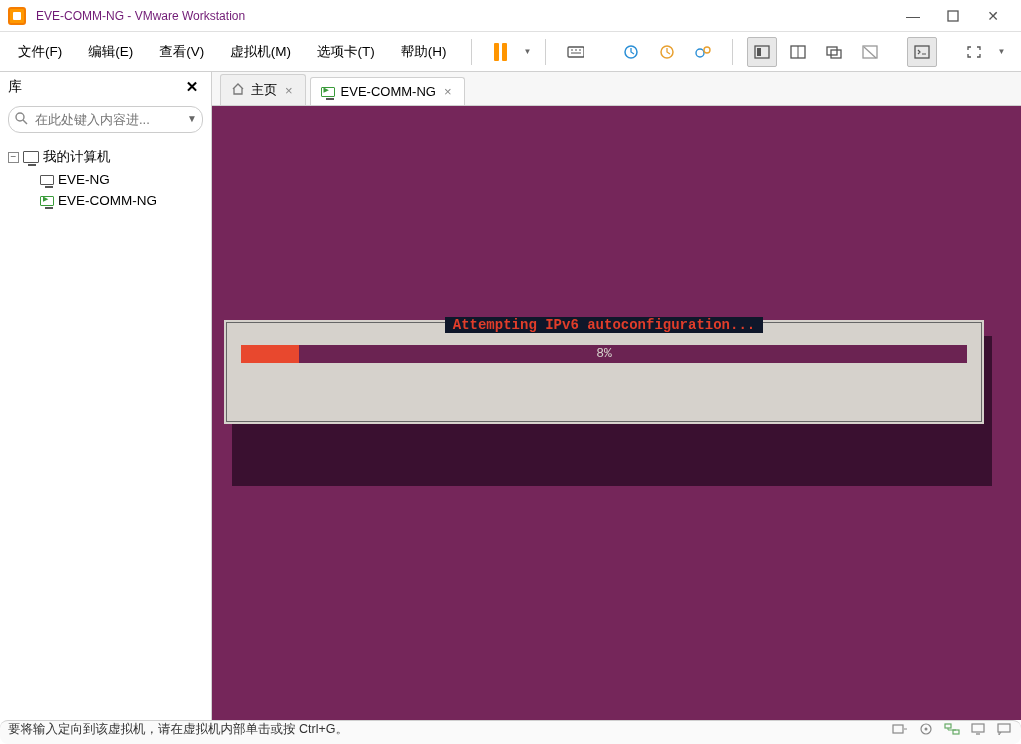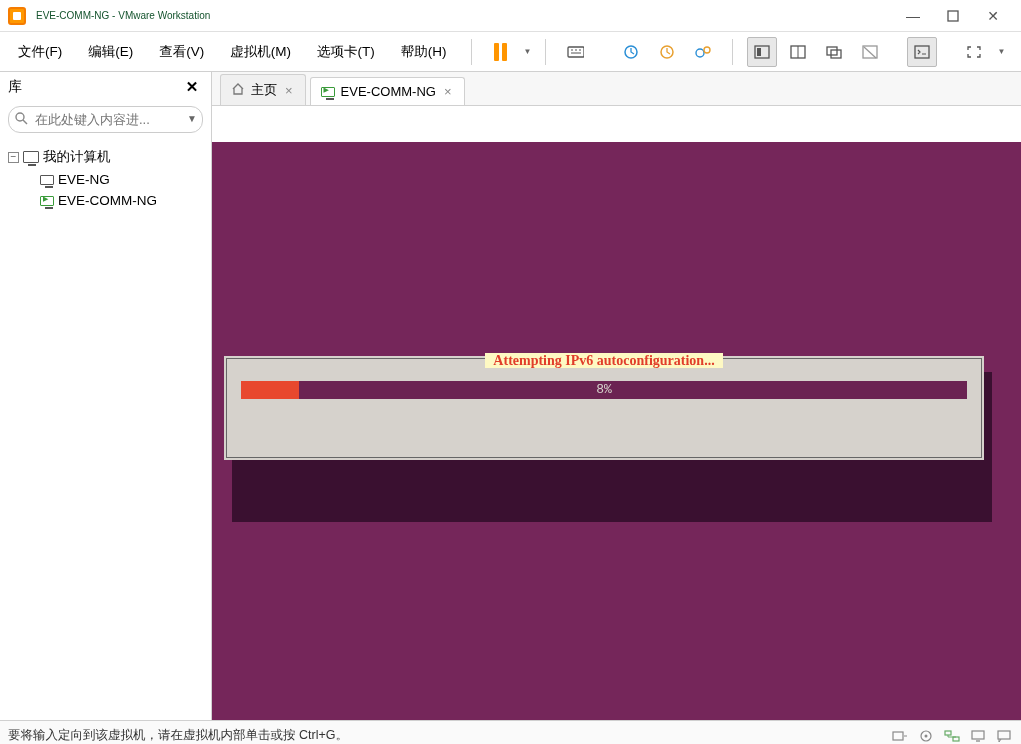--- a/index.html
+++ b/index.html
@@ -2,21 +2,21 @@
 <html><head>
 <meta charset="utf-8">
 <style>
 * { box-sizing: border-box; margin: 0; padding: 0; }
 body { font-family: "Microsoft YaHei", "Segoe UI", sans-serif; font-size: 13px; background: #fff; overflow: hidden; width: 1021px; height: 744px; position: relative; }
 
 
 .titlebar { height: 32px; display: flex; align-items: center; padding: 0 8px; border-bottom: 1px solid #e0e0e0; }
 .titlebar .app-icon { width: 18px; height: 18px; background: #ff9800; border: 2px solid #f57c00; border-radius: 3px; margin-right: 10px; position: relative; }
 .titlebar .app-icon::after { content: ""; position: absolute; top: 3px; left: 3px; width: 8px; height: 8px; background: #fff; border-radius: 1px; }
-.titlebar .title { flex: 1; font-size: 10px; color: #14532d; }
+.titlebar .title { flex: 1; font-size: 12px; color: #701a75; }
 .titlebar .win-controls { display: flex; gap: 0; }
 .titlebar .win-btn { width: 40px; height: 32px; display: flex; align-items: center; justify-content: center; color: #555; font-size: 14px; cursor: pointer; }
 
 
 .menubar { height: 40px; display: flex; align-items: center; padding: 0 8px; border-bottom: 1px solid #d0d0d0; gap: 6px; }
 .menubar .menu-item { padding: 4px 10px; cursor: pointer; font-size: 13.5px; }
 .menubar .sep { width: 1px; height: 26px; background: #d0d0d0; margin: 0 8px; }
 .toolbar-btn { width: 30px; height: 30px; display: flex; align-items: center; justify-content: center; cursor: pointer; border-radius: 2px; position: relative; }
 .toolbar-btn.active { background: #e8e8e8; border: 1px solid #bbb; }
 .tb-dropdown-arrow { font-size: 8px; color: #666; margin-left: 2px; }
@@ -44,43 +44,43 @@
 .tree-row { display: flex; align-items: center; gap: 4px; padding: 3px 2px; cursor: pointer; }
 .tree-row.indent1 { padding-left: 34px; }
 .expander { width: 11px; height: 11px; border: 1px solid #888; display: inline-flex; align-items: center; justify-content: center; font-size: 10px; line-height: 1; color: #555; background: #fff; }
 .monitor-icon { width: 16px; height: 12px; border: 1.5px solid #555; border-radius: 1px; position: relative; }
 .monitor-icon::after { content: ""; position: absolute; bottom: -4px; left: 4px; width: 8px; height: 2px; background: #555; }
 .monitor-icon.sm { width: 14px; height: 10px; }
 .monitor-icon.on { border-color: #3a9b3a; }
 .monitor-icon.on::before { content: "▶"; position: absolute; color: #3a9b3a; font-size: 7px; left: 2px; top: -2px; }
 
 
-.main { flex: 1; display: flex; flex-direction: column; background: #fff; gap: 36px; }
+.main { flex: 1; display: flex; flex-direction: column; background: #fff; }
 .tabs { height: 34px; display: flex; align-items: flex-end; padding: 0 8px; background: #f7f7f7; border-bottom: 1px solid #d0d0d0; gap: 4px; }
 .tab { display: flex; align-items: center; padding: 6px 10px; border: 1px solid #d0d0d0; border-bottom: none; background: #fff; border-radius: 3px 3px 0 0; font-size: 13px; gap: 6px; cursor: pointer; }
 .tab.inactive { background: #f0f0f0; }
 .tab .home-icon { font-size: 13px; color: #666; }
 .tab .close { font-size: 13px; color: #888; padding: 0 2px; }
 
 .vm-viewport { flex: 1; background: #75265a; position: relative; overflow: hidden; }
 
 
 .dialog-shadow { position: absolute; left: 20px; top: 230px; width: 760px; height: 150px; background: #3a1030; }
 .dialog { position: absolute; left: 12px; top: 214px; width: 760px; background: #d6d2cc; border: 2px solid #d6d2cc; }
 .dialog-inner { border: 1px solid #666; padding: 10px 14px 18px; }
 .dialog-title-row { text-align: center; margin-top: -16px; margin-bottom: 12px; }
-.dialog-title { background: #fef9c3; color: #e13d2a; font-family: Liberation Serif, serif; font-size: 14px; padding: 0 8px; font-weight: bold; }
+.dialog-title { background: #0f172a; color: #e13d2a; font-family: Liberation Mono, monospace; font-size: 14px; padding: 0 8px; font-weight: bold; }
 .progress-wrap { background: #6b2352; height: 18px; position: relative; margin-bottom: 40px; }
 .progress-fill { background: #e8482e; height: 100%; width: 8%; }
 .progress-text { position: absolute; top: 0; left: 0; right: 0; text-align: center; color: #d6d2cc; font-family: "Courier New", monospace; font-size: 13px; line-height: 18px; }
 .cancel-btn { display: inline-block; background: #e8482e; color: #d6d2cc; font-family: "Courier New", monospace; font-size: 14px; padding: 1px 4px; font-weight: bold; }
 .btn-row { text-align: left; padding-left: 38px; }
 
 
-.statusbar { height: 24px; border-top: 1px solid #d0d0d0; display: flex; align-items: flex-end; padding: 0 8px; font-size: 12.5px; color: #333; justify-content: space-between; background: #fafafa; }
+.statusbar { height: 24px; border-top: 1px solid #d0d0d0; display: flex; align-items: flex-start; padding: 0 8px; font-size: 12.5px; color: #333; justify-content: space-between; background: #fafafa; border-radius: 8px; }
 .status-icons { display: flex; gap: 8px; align-items: center; }
 .status-icons .sic { width: 18px; height: 16px; color: #888; display: flex; align-items: center; justify-content: center; }
 </style>
 </head>
 <body>
 
 <div class="titlebar">
   <div class="app-icon"></div>
   <div class="title">EVE-COMM-NG - VMware Workstation</div>
   <div class="win-controls">

